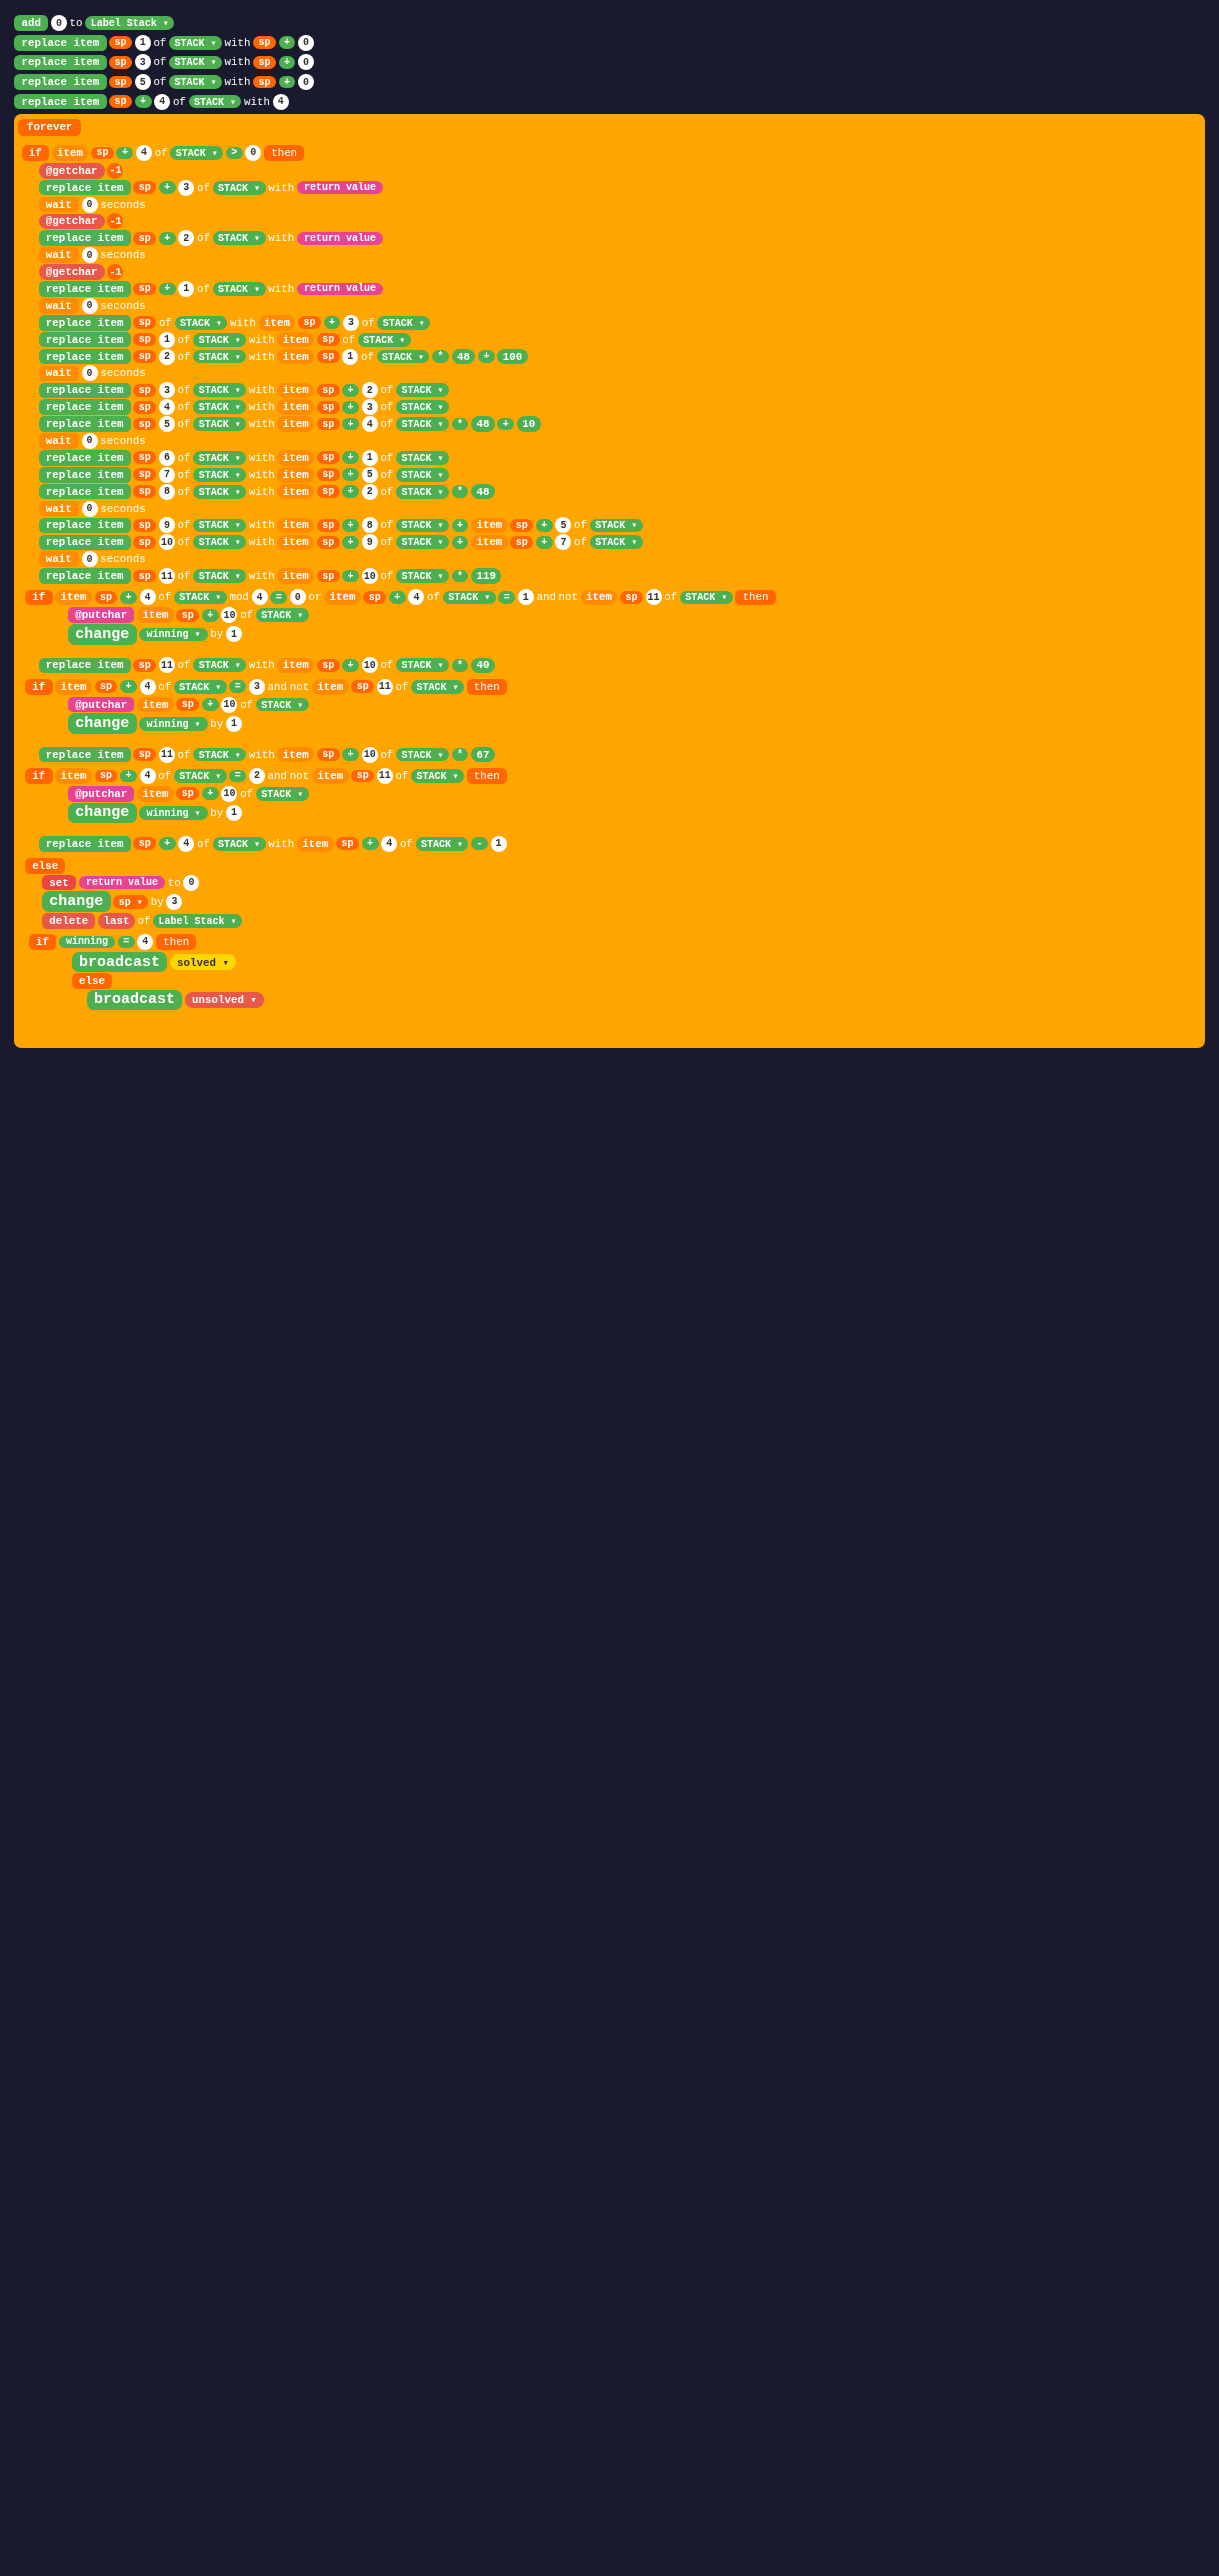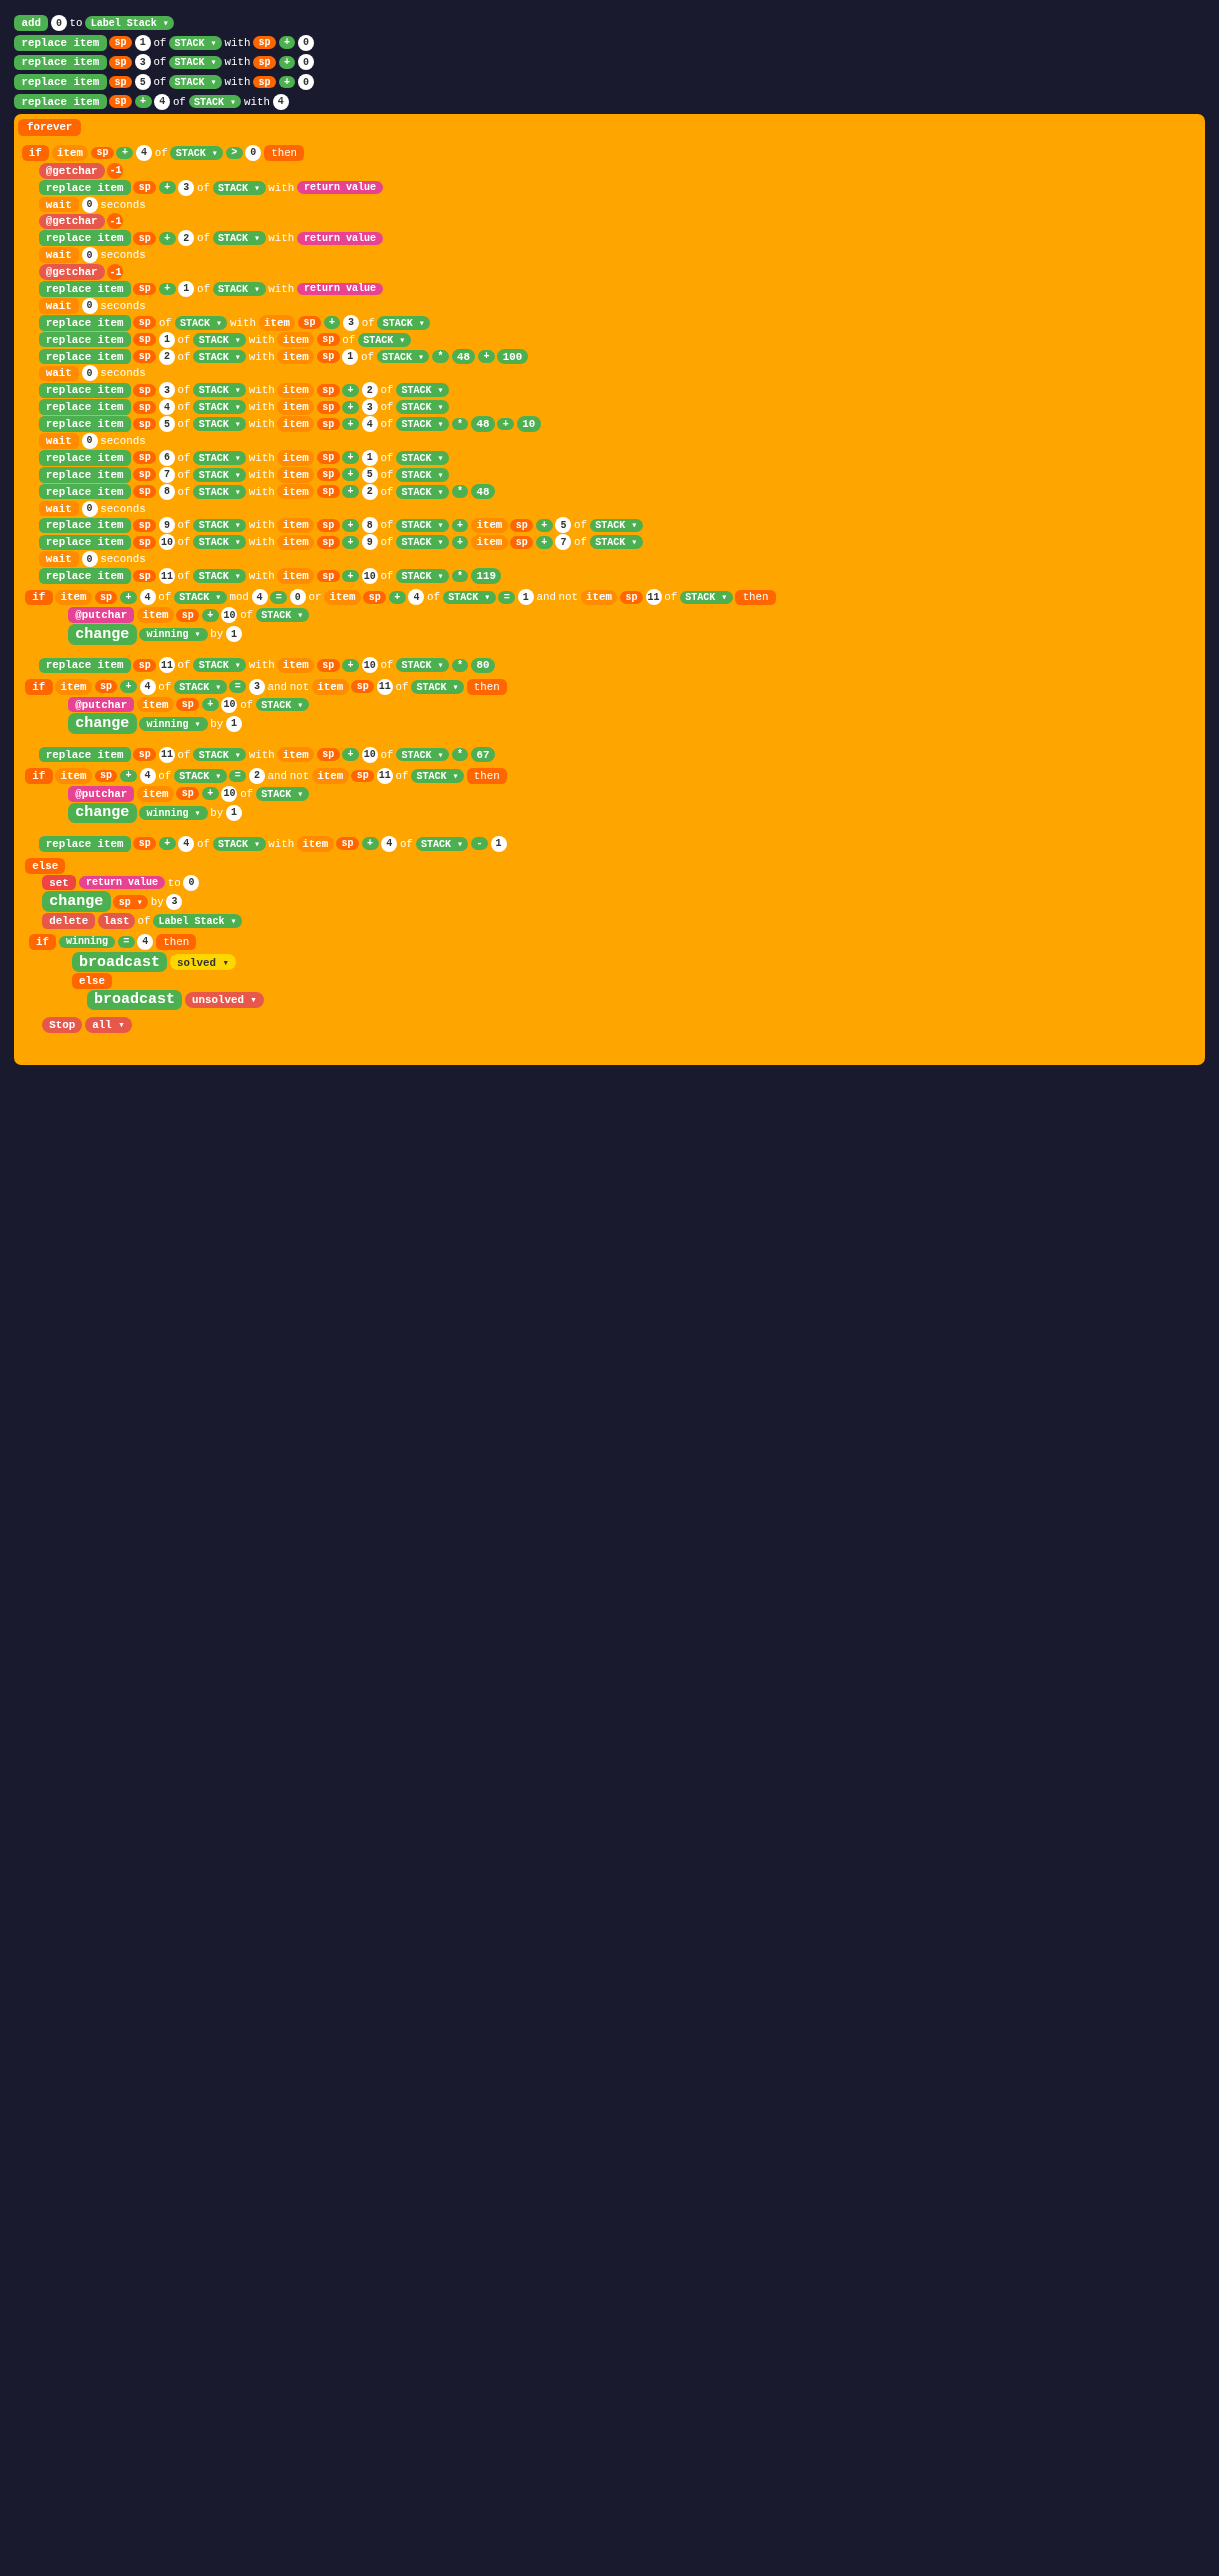--- a/index.html
+++ b/index.html
@@ -792,21 +792,21 @@
         <span class="kw of-kw">of</span>
         <span class="stack-dropdown">STACK ▾</span>
         <span class="kw with-kw">with</span>
         <span class="item-pill">item</span>
         <span class="sp-pill">sp</span>
         <span class="op-pill">+</span>
         <span class="num-circle">10</span>
         <span class="kw of-kw">of</span>
         <span class="stack-dropdown">STACK ▾</span>
         <span class="op-pill">*</span>
-        <span class="val-num">80</span>
+        <span class="val-num">40</span>
       </div>
 
       <div class="if-wrapper indent-2">
         <div class="if-header">
           <span class="if-kw">if</span>
           <span class="item-pill">item</span>
           <span class="sp-pill">sp</span>
           <span class="op-pill">+</span>
           <span class="num-circle">4</span>
           <span class="kw of-kw">of</span>
@@ -962,24 +962,20 @@
           <div class="row indent-3">
             <span class="else-kw">else</span>
           </div>
 
           <div class="row indent-4">
             <span class="change-kw">broadcast</span>
             <span class="unsolved-pill">unsolved ▾</span>
           </div>
         </div>
 
-        <div class="row indent-2">
-          <span class="stop-pill">Stop</span>
-          <span class="all-pill">all ▾</span>
-        </div>
       </div>
 
     </div>
 
     <div class="row">
       <span style="color: #ffa500; font-size: 14.4px; font-weight: bold;">}</span>
     </div>
 
   </div>
 

